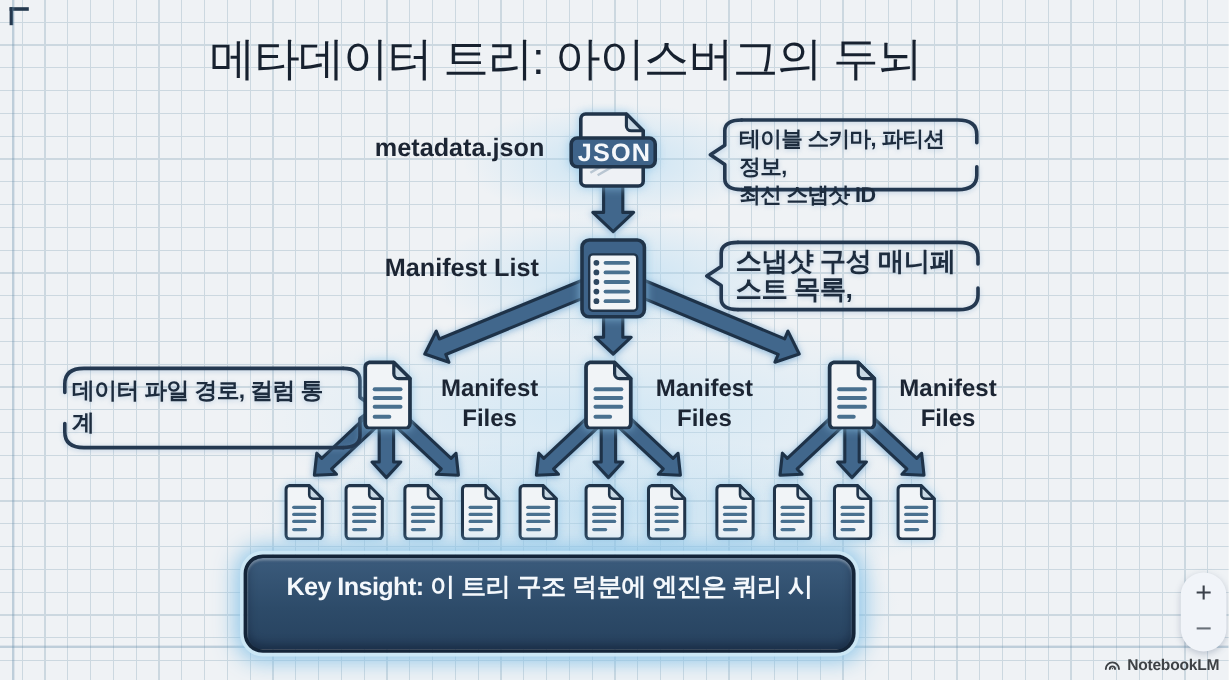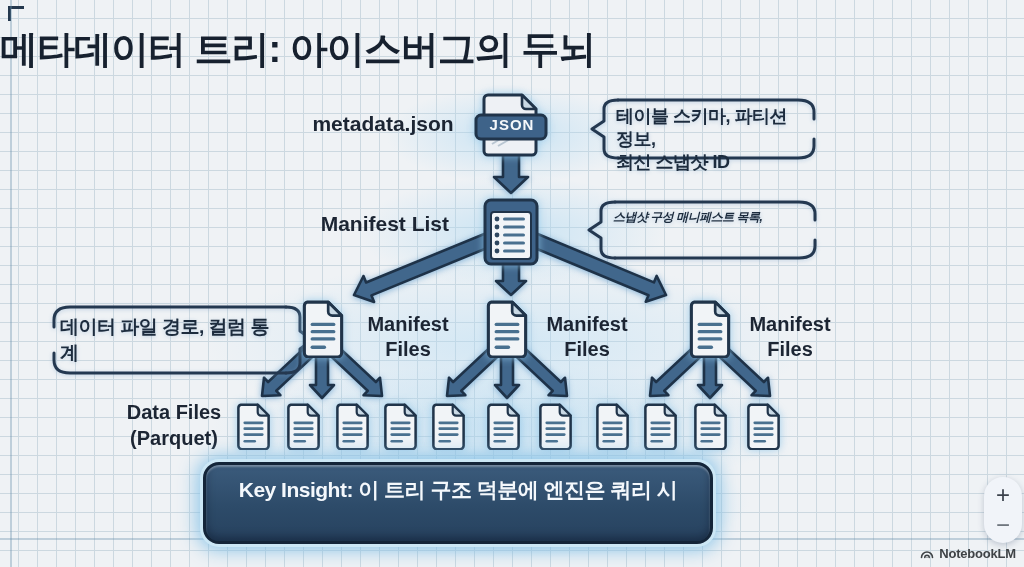--- a/index.html
+++ b/index.html
@@ -18,40 +18,40 @@
       radial-gradient(ellipse 220px 80px at 512px 232px, rgba(170,215,242,.55), transparent 70%),
       radial-gradient(ellipse 430px 120px at 505px 345px, rgba(175,218,244,.45), transparent 70%),
       radial-gradient(ellipse 420px 90px at 505px 428px, rgba(165,212,240,.55), transparent 70%),
       radial-gradient(ellipse 340px 80px at 512px 503px, rgba(150,205,238,.6), transparent 70%);
   }
   .corner-mark{position:absolute;left:8px;top:6px;width:13px;height:12px;
     border-top:3px solid #24384e;border-left:3px solid #24384e;}
   .margin-line-v{position:absolute;left:10px;top:0;width:2px;height:567px;background:rgba(100,140,170,.35);}
   .margin-line-h{position:absolute;left:0;top:538px;width:1024px;height:2px;background:rgba(100,140,170,.35);}
   .page-title{
-    position:absolute;left:0;top:24px;width:943px;
-    font-size:38px;font-weight:700;color:#17212f;letter-spacing:-1px;
+    position:absolute;left:0;top:24px;width:943px;text-align:center;
+    font-size:38px;font-weight:400;color:#17212f;letter-spacing:-1px;
   }
   .node-label{position:absolute;font-weight:700;color:#1c2533;}
   .lbl-metadata{left:300px;top:112px;width:166px;text-align:center;font-size:21px;}
   .lbl-manifest-list{left:313px;top:212px;width:136px;text-align:right;font-size:21px;}
   .lbl-manifest-files{top:312px;width:100px;text-align:center;font-size:20px;line-height:25px;}
   .lbl-data-files{left:112px;top:399px;width:124px;text-align:center;font-size:20px;line-height:26px;}
   .icon-abs{position:absolute;filter:drop-shadow(0 0 4px rgba(140,195,230,.8));}
   .json-badge{
     position:absolute;left:476px;top:116px;width:72px;text-align:center;
-    font-size:15px;font-weight:700;color:#f5f8fb;letter-spacing:1px;
+    font-size:21px;font-weight:700;color:#f5f8fb;letter-spacing:1px;
   }
   .callout{position:absolute;filter:drop-shadow(0 1px 2px rgba(120,160,200,.4));}
   .callout svg{position:absolute;inset:0;}
   .callout .co-text{position:relative;text-align:left;font-weight:700;color:#1d2c3e;letter-spacing:-0.5px;}
   .co-1{left:588px;top:95px;width:238px;height:68px;}
   .co-1 .co-text{padding:10px 18px 0 28px;font-size:18px;line-height:23px;}
   .co-2{left:585px;top:198px;width:242px;height:64px;}
-  .co-2 .co-text{padding:8px 16px 0 28px;font-size:12px;line-height:23px;font-style:italic;}
+  .co-2 .co-text{padding:8px 16px 0 28px;font-size:22px;line-height:23px;}
   .co-3{left:44px;top:302px;width:272px;height:76px;}
   .co-3 .co-text{padding:12px 34px 0 16px;font-size:19px;line-height:26px;}
   #arrows-layer{position:absolute;left:0;top:0;width:1024px;height:567px;}
   .key-insight{
     position:absolute;left:203px;top:462px;width:510px;height:82px;box-sizing:border-box;
     background:linear-gradient(180deg,#3b5b7c 0%,#2d4b69 55%,#27425f 100%);
     border:3px solid #142539;border-radius:16px;
     box-shadow:0 0 0 3px rgba(205,232,246,.95), 0 0 18px 7px rgba(125,190,230,.8),
                inset 0 2px 2px rgba(255,255,255,.3), inset 0 -4px 8px rgba(0,10,25,.35);
     text-align:center;color:#f4f8fc;font-weight:700;font-size:21px;line-height:29px;
@@ -194,24 +194,20 @@
     <div>Files</div>
   </div>
   <svg class="icon-abs" style="left:687px;top:300px" width="46" height="58">
       <use href="#sym-doc"></use>
     </svg>
   <div class="node-label lbl-manifest-files" style="left:740px">
     <div>Manifest</div>
     <div>Files</div>
   </div>
 
-  <div class="node-label lbl-data-files">
-    <div>Data Files</div>
-    <div>(Parquet)</div>
-  </div>
   <svg class="icon-abs" style="left:235px;top:403px" width="37" height="47">
       <use href="#sym-doc"></use>
     </svg>
   <svg class="icon-abs" style="left:285px;top:403px" width="37" height="47">
       <use href="#sym-doc"></use>
     </svg>
   <svg class="icon-abs" style="left:334px;top:403px" width="37" height="47">
       <use href="#sym-doc"></use>
     </svg>
   <svg class="icon-abs" style="left:382px;top:403px" width="37" height="47">

